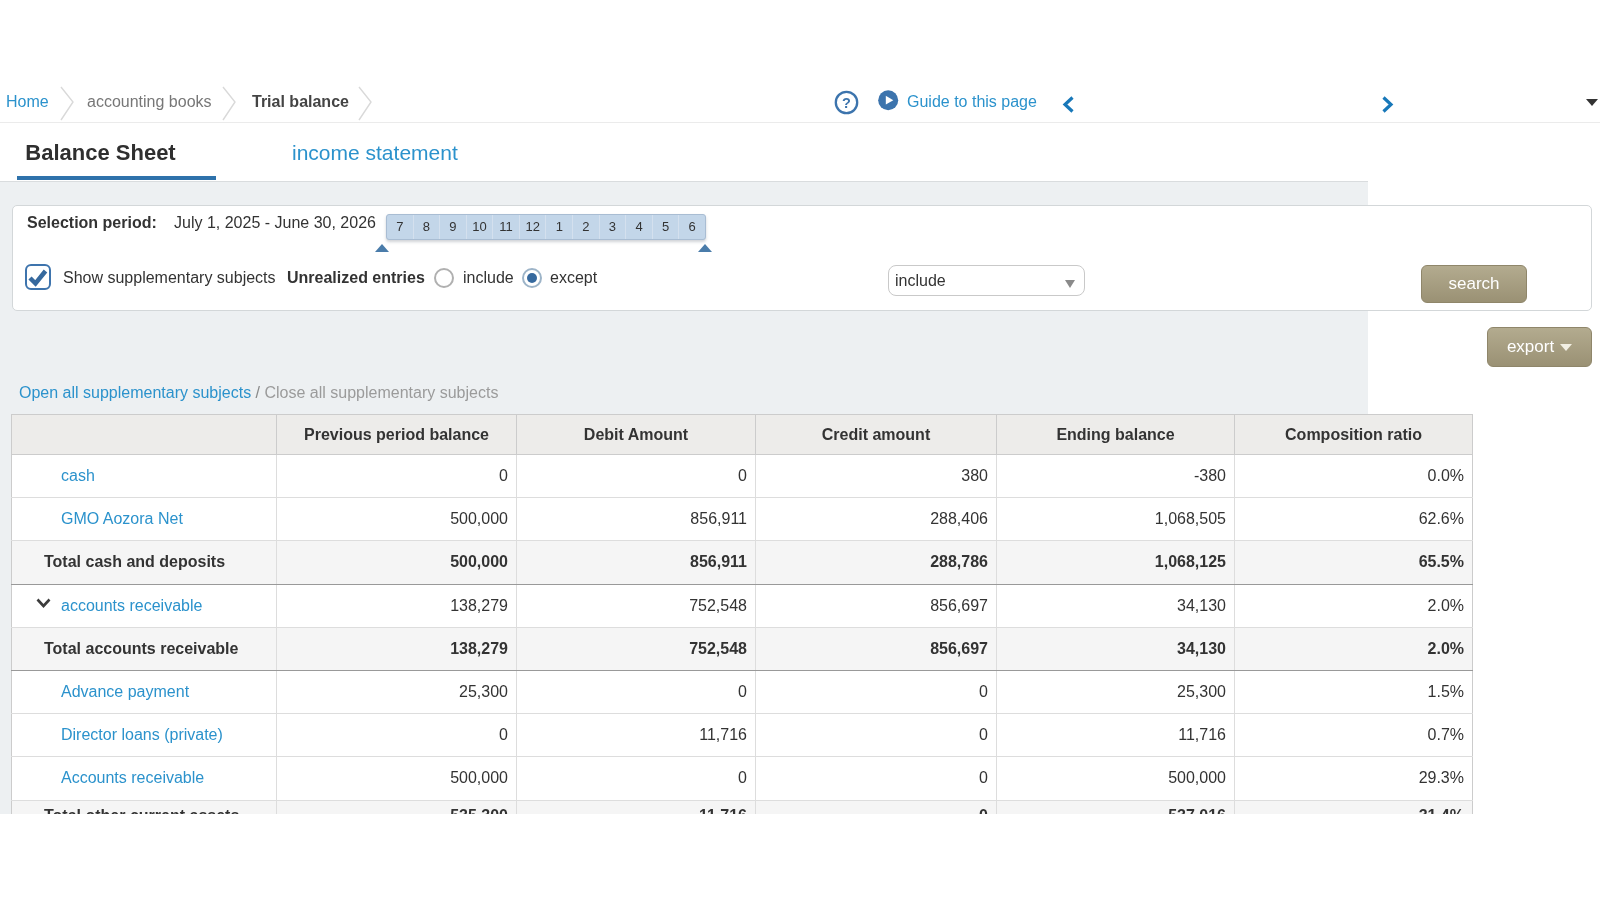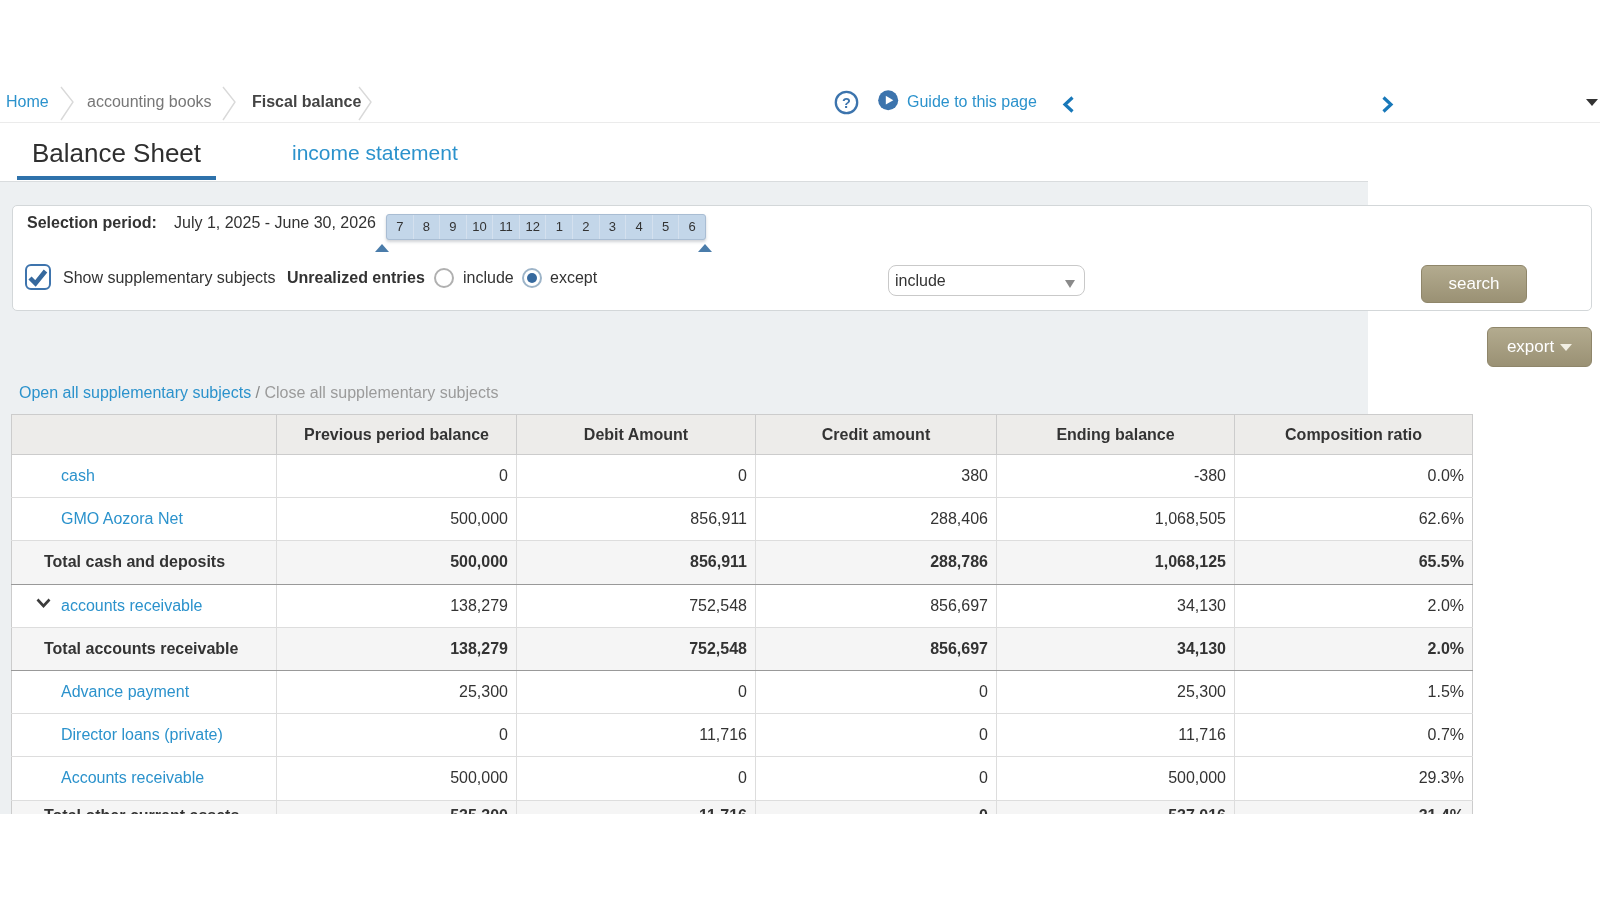--- a/index.html
+++ b/index.html
@@ -8,21 +8,21 @@
 
 
 .bc { position:relative; height:39px; background:#fff; }
 .bc-item { position:absolute; top:0; line-height:34px; font-size:16px; }
 .chev { position:absolute; top:5px; }
 .link { color:#2b92cc; text-decoration:none; }
 .gray { color:#777; }
 
 
 .tabs { position:relative; height:57px; background:#fff; }
-.tab1 { position:absolute; left:17px; top:0; width:199px; text-align:center; line-height:58px; font-size:26px; font-weight:normal; color:#2f2f2f; }
+.tab1 { position:absolute; left:1px; top:0; width:199px; text-align:center; line-height:58px; font-size:22px; font-weight:bold; color:#2f2f2f; }
 .tab1line { position:absolute; left:17px; top:91px; width:199px; height:4px; background:#2e72ab; }
 .tab2 { position:absolute; left:244px; top:0; line-height:58px; font-size:21px; color:#2b92cc;margin-left:48px; }
 
 
 .graybg { position:absolute; left:0; top:96px; width:1368px; height:633px; background:#edf0f2; border-top:1px solid #d9dcde; }
 
 
 .panel { position:absolute; left:12px; top:23px; width:1580px; height:106px; background:#fff; border:1px solid #d3d7d9; border-radius:5px; }
 .sp-label { position:absolute; left:14px; top:4px; line-height:26px; font-weight:bold; font-size:16px; }
 .sp-dates { position:absolute; left:161px; top:4px; line-height:26px; font-size:16px; }
@@ -67,21 +67,21 @@
 
   <div class="bc">
     <span class="bc-item link" style="left:6px;">Home</span>
     <svg class="chev" style="left:60px; top:1px;" width="15" height="35">
         <polyline points="1,1 13,16 1,34" fill="none" stroke="#d9d9d9" stroke-width="1.4"></polyline>
       </svg>
     <span class="bc-item gray" style="left:87px;">accounting books</span>
     <svg class="chev" style="left:222px; top:1px;" width="15" height="35">
         <polyline points="1,1 13,16 1,34" fill="none" stroke="#d9d9d9" stroke-width="1.4"></polyline>
       </svg>
-    <span class="bc-item" style="left:252px; font-weight:bold; color:#444;">Fiscal balance</span>
+    <span class="bc-item" style="left:252px; font-weight:bold; color:#444;">Trial balance</span>
     <svg class="chev" style="left:358px; top:1px;" width="15" height="35">
         <polyline points="1,1 13,16 1,34" fill="none" stroke="#d9d9d9" stroke-width="1.4"></polyline>
       </svg>
 
     <svg class="chev" style="left:834px; top:5px;" width="25" height="25">
         <circle cx="12.5" cy="12.5" r="10.7" fill="none" stroke="#3c74ad" stroke-width="2.3"></circle>
         <text x="12.5" y="17.5" text-anchor="middle" font-size="14.5" font-weight="bold" fill="#3c74ad" font-family="Liberation Sans">?</text>
       </svg>
     <svg class="chev" style="left:878px; top:5px;" width="21" height="21">
         <circle cx="10.2" cy="10.2" r="10" fill="#3c74ad"></circle>

